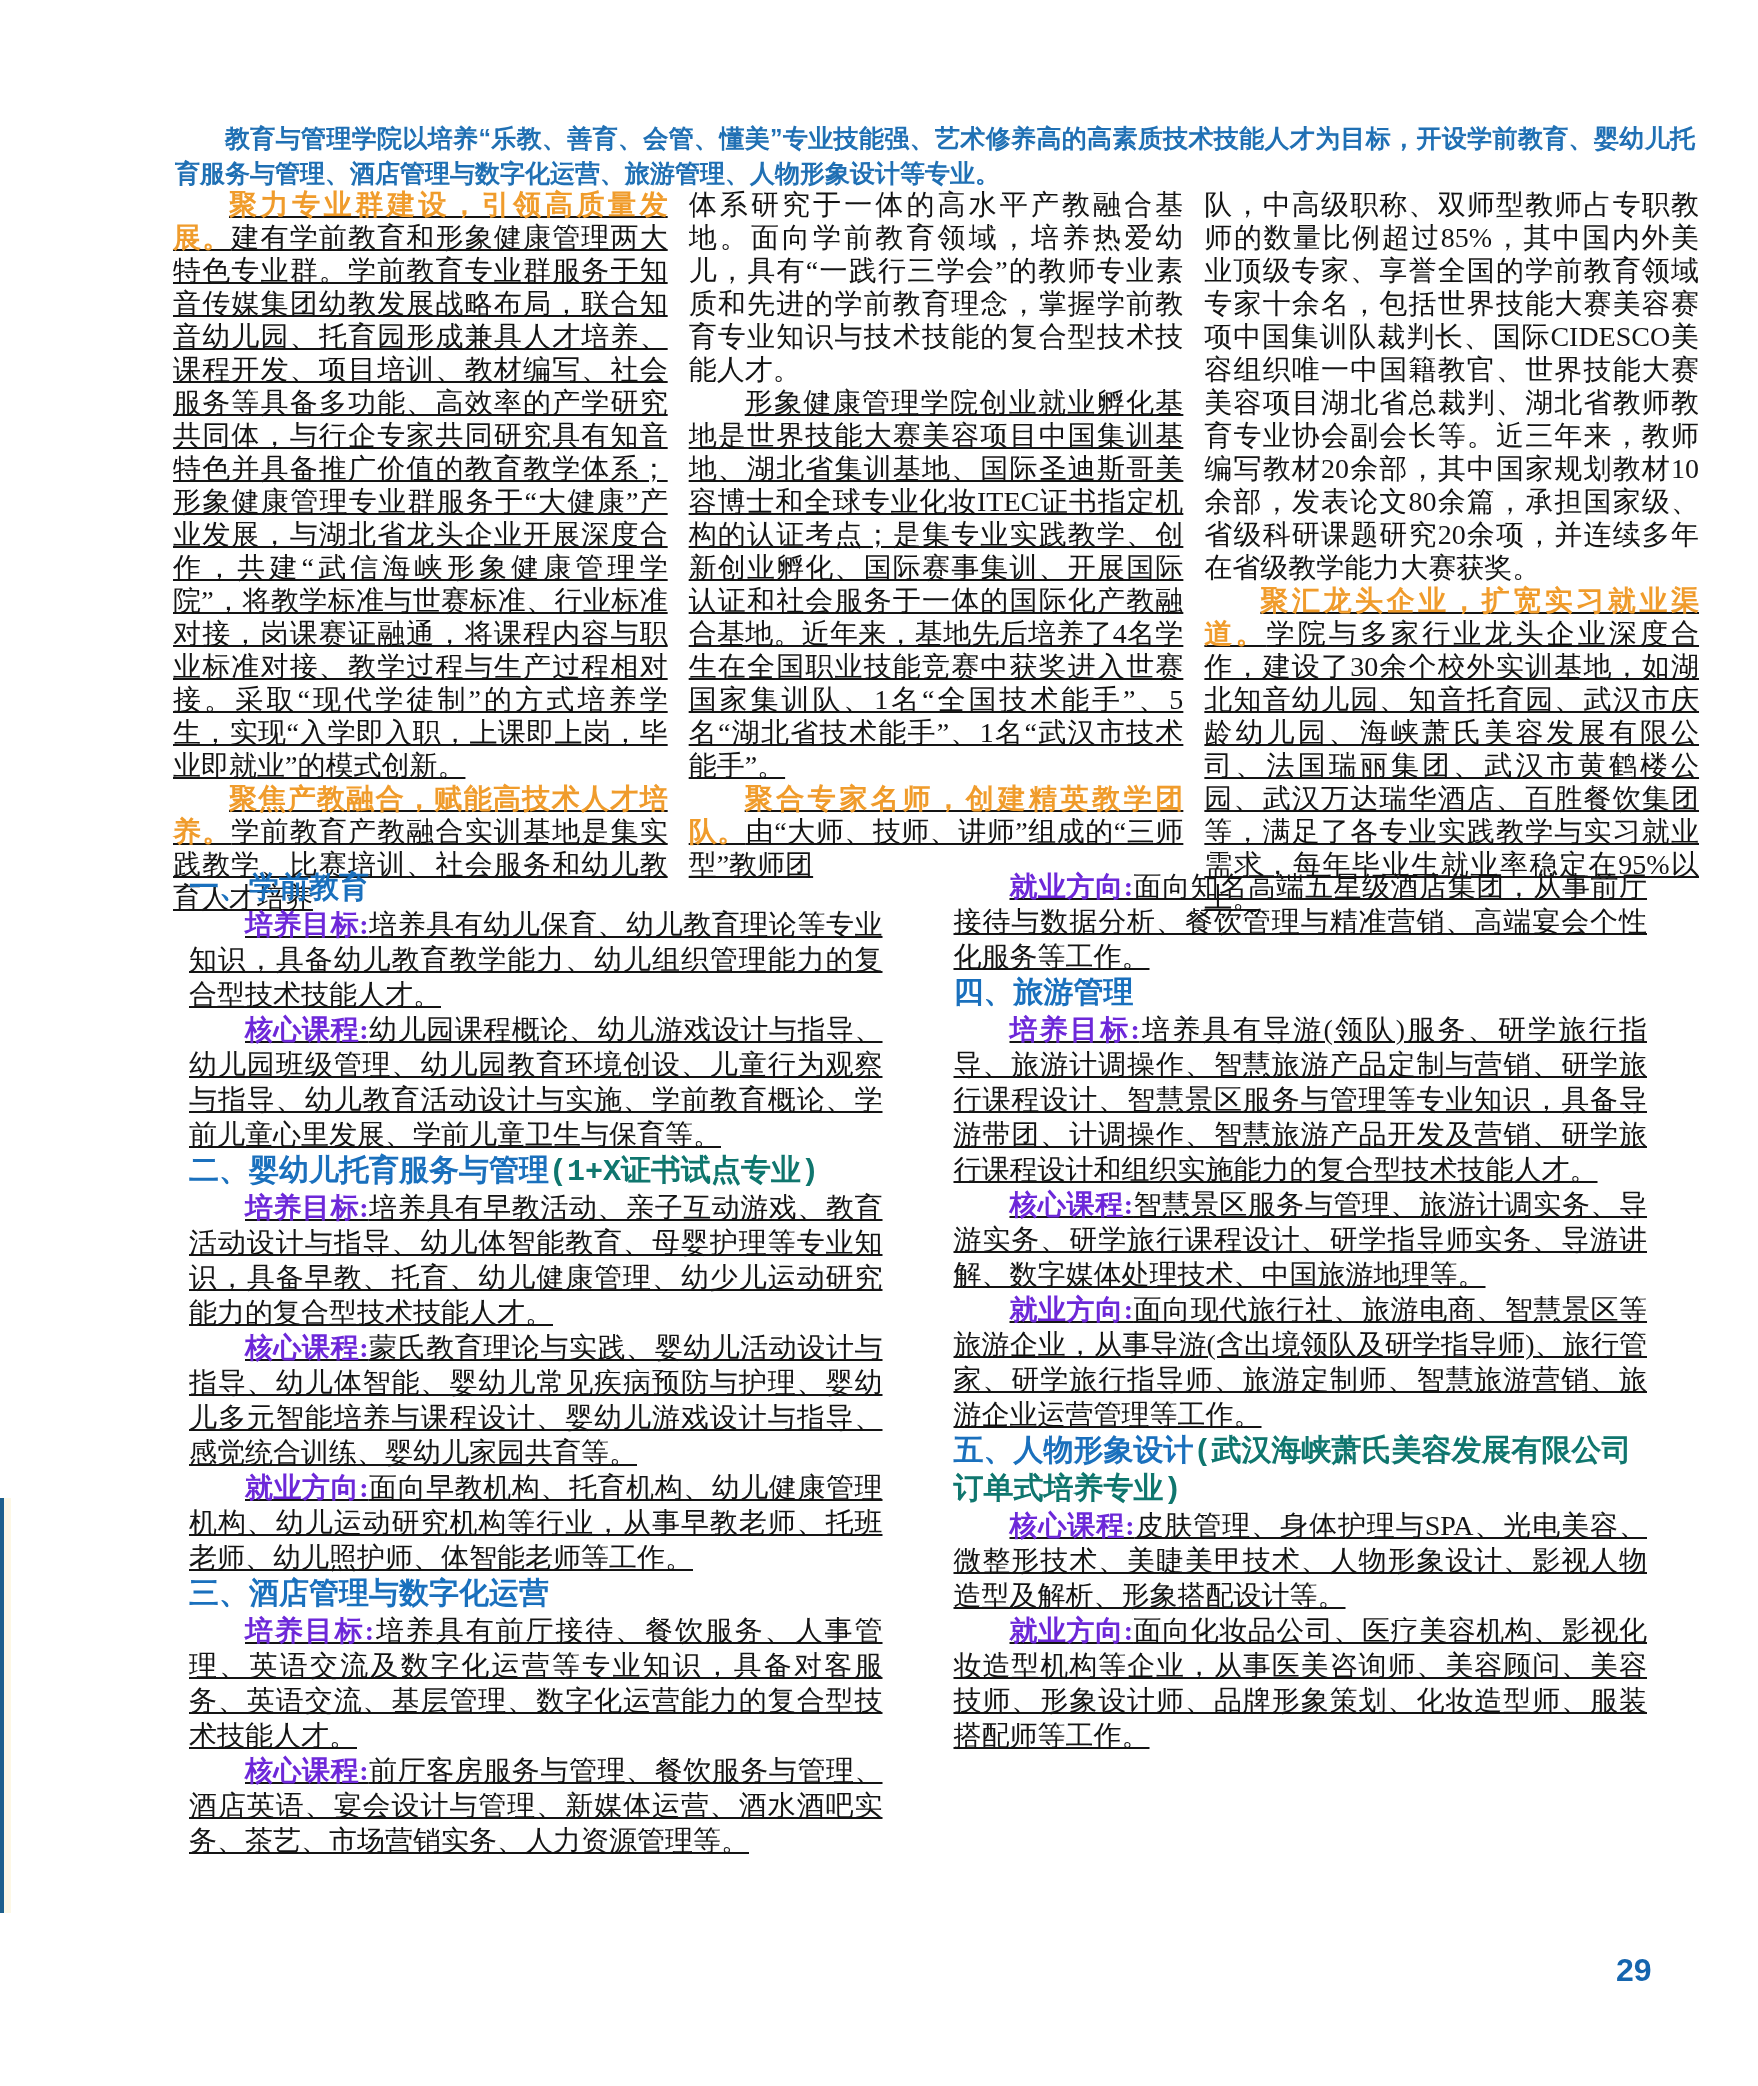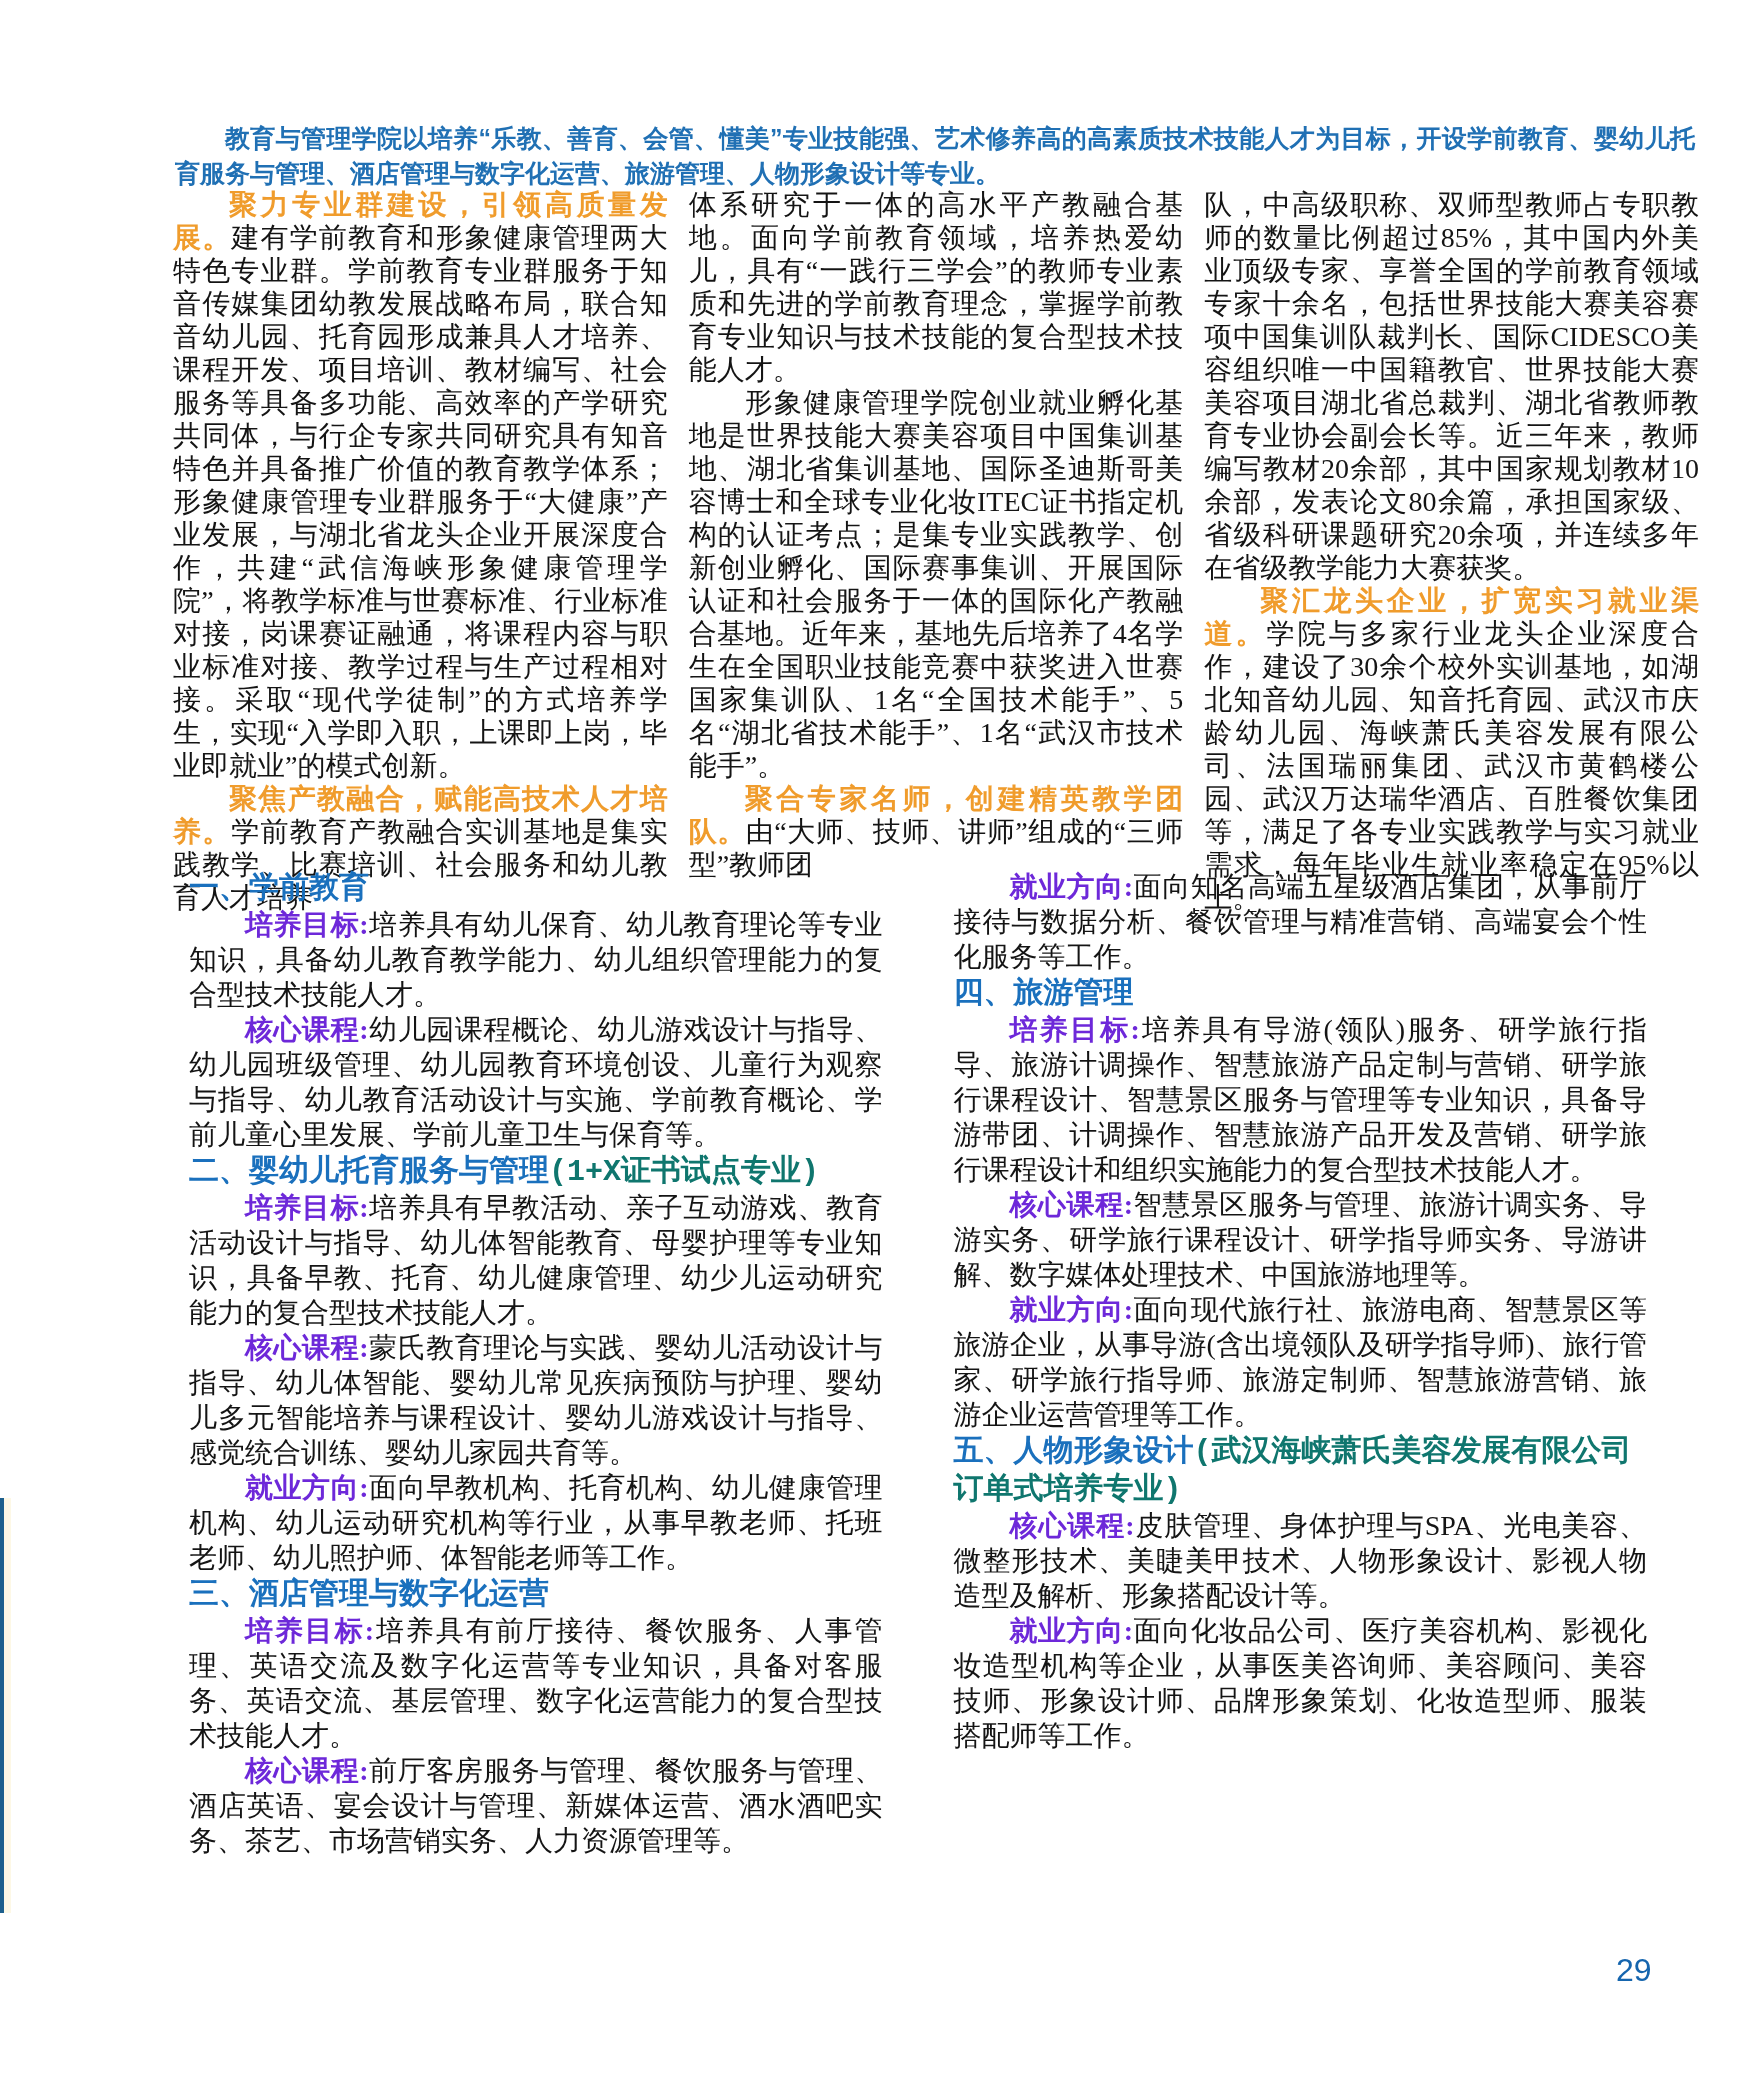--- a/index.html
+++ b/index.html
@@ -44,21 +44,21 @@
     gap: 21px;
   }
   .ov-col { width: 495px; }
 
   .para {
     margin: 0;
     font-size: 28px;
     line-height: 33px;
     text-align: justify;
   }
-  .para.indent { text-indent: 56px; }
+  .para.indent { text-indent: 56px; text-decoration: underline; }
   .lead {
     color: #f09c2c;
     font-weight: bold;
   }
 
   
   .majors {
     position: absolute;
     left: 189px;
     top: 869px;
@@ -89,21 +89,21 @@
     color: #6d28d9;
     font-weight: bold;
   }
 
   
   .page-num {
     position: absolute;
     left: 1616px;
     top: 1952px;
     font-family: "Liberation Sans", "DejaVu Sans", sans-serif;
-    font-weight: normal;
+    font-weight: bold;
     font-size: 32px;
     color: #1565ae;
   }
 
   
   .edge-line {
     position: absolute;
     left: 0;
     top: 1498px;
     width: 3.8px;

